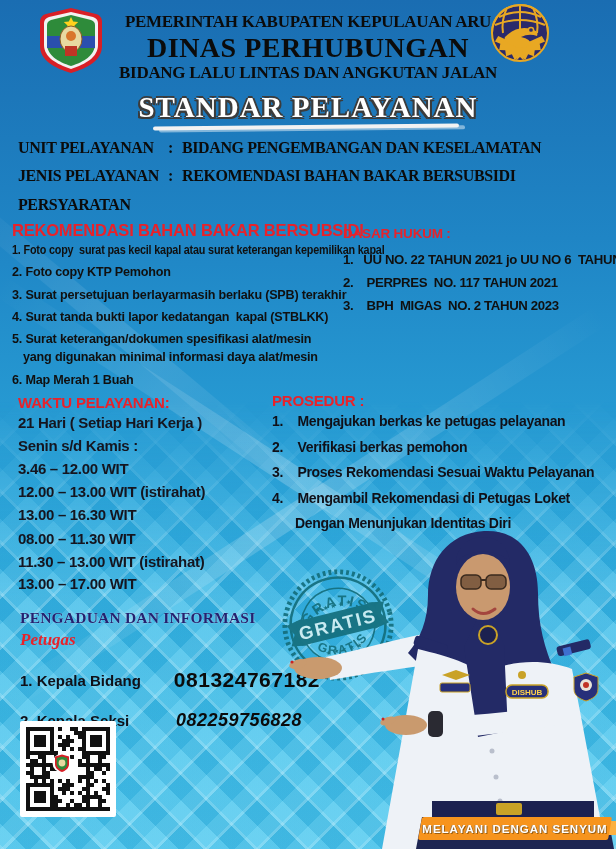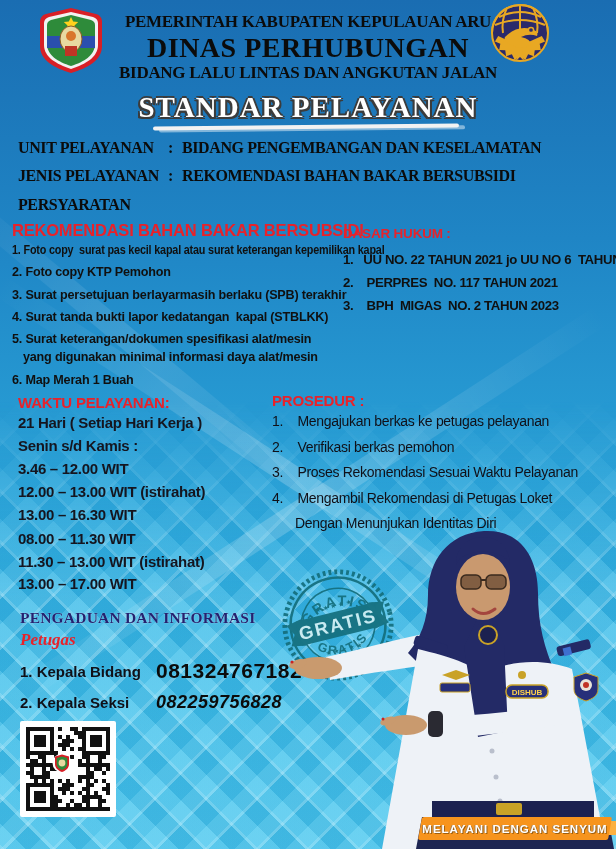--- a/index.html
+++ b/index.html
@@ -58,32 +58,32 @@
   .dh{position:absolute;left:343px;top:226px;}
   .dh-head{font-size:13.5px;font-weight:bold;color:var(--red);letter-spacing:-0.2px;margin-bottom:7px;}
   .dh ol{margin:0;padding:0;list-style:none;}
   .dh li{font-size:13.2px;font-weight:bold;color:#101010;line-height:23px;white-space:pre;letter-spacing:-0.35px;}
 
   
   .sec-head{font-size:15px;font-weight:bold;color:var(--red);letter-spacing:-0.2px;}
   .waktu{position:absolute;left:18px;top:394px;}
   .waktu .ln{font-size:15px;font-weight:bold;color:#15151f;line-height:23px;white-space:pre;letter-spacing:-0.3px;}
   .prosedur{position:absolute;left:272px;top:392px;width:344px;}
-  .prosedur .ln{font-size:14px;font-weight:normal;color:#101018;line-height:25.5px;white-space:pre;letter-spacing:-0.3px;}
+  .prosedur .ln{font-size:14px;font-weight:bold;color:#101018;line-height:25.5px;white-space:pre;letter-spacing:-0.3px;}
   .prosedur .cont{padding-left:23px;}
   .jumat{position:absolute;left:18px;top:528px;}
   .jumat .ln{font-size:15px;font-weight:bold;color:#15151f;line-height:22.5px;white-space:pre;letter-spacing:-0.3px;}
 
   
   .pengaduan{position:absolute;left:20px;top:609px;width:300px;}
   .peng-head{font-size:15.5px;color:var(--navy);letter-spacing:0.2px;text-shadow:0 0 1px rgba(255,255,255,0.7);}
   .peng-cols{display:flex;margin-top:3px;font-style:italic;}
   .peng-col1{width:130px;font-size:17px;color:var(--red);}
   .peng-col2{font-size:17px;color:var(--red);}
-  .peng-row{display:flex;align-items:center;margin-top:9px;}
+  .peng-row{display:flex;align-items:center;margin-top:18px;gap:20px;}
   .peng-name{width:136px;font-size:15px;font-weight:bold;color:#101018;}
   .peng-phone1{font-size:21px;font-weight:bold;color:#0b0b0b;letter-spacing:0.5px;}
   .peng-phone2{font-size:18px;font-weight:bold;color:#0b0b0b;letter-spacing:0.5px;font-style:italic;}
 
   
   .qr-box{position:absolute;left:20px;top:721px;background:#fff;padding:6px;border-radius:2px;}
   .qr-grid{display:grid;grid-template-columns:repeat(21,4px);grid-auto-rows:4px;position:relative;}
   .qr-grid div.on{background:#111;}
   .qr-logo{position:absolute;left:32px;top:32px;width:20px;height:20px;}
 

